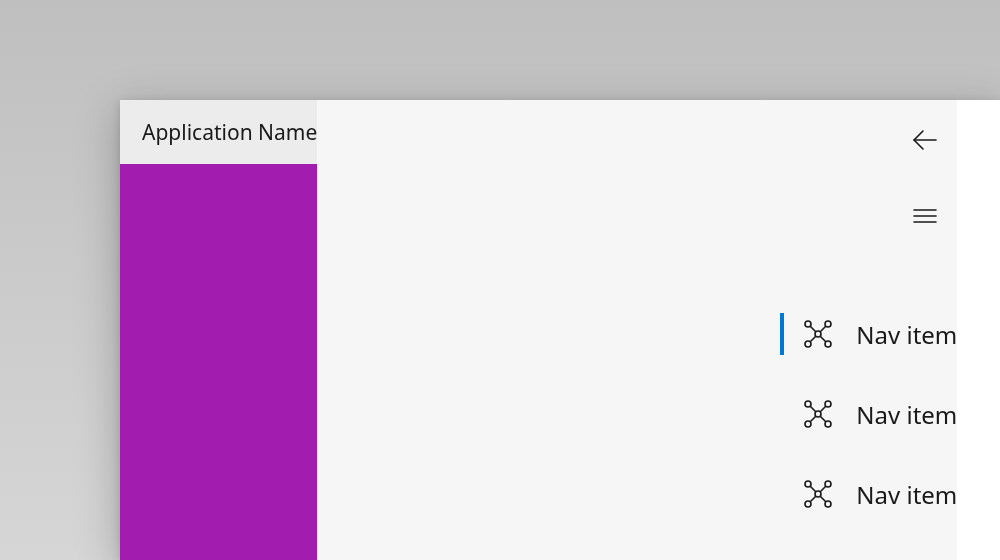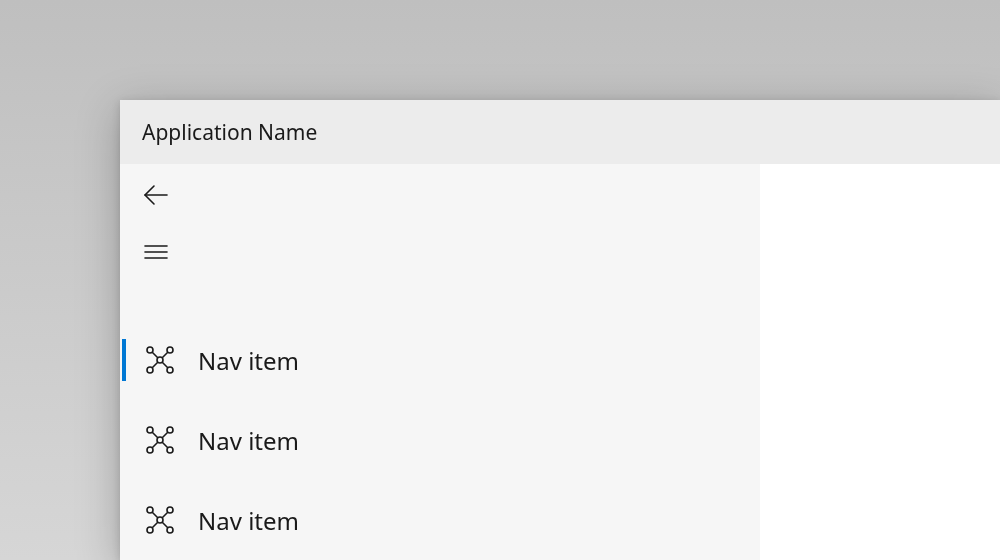--- a/index.html
+++ b/index.html
@@ -8,24 +8,24 @@
     font-family: "Segoe UI", -apple-system, system-ui, sans-serif;
     background: linear-gradient(to bottom, #bfbfbf 0%, #d6d6d6 100%);
     position: relative;
   }
   .app-window {
     position: absolute;
     left: 120px;
     top: 100px;
     width: 880px;
     height: 460px;
-    background: #000000;
+    background: #a21caf;
     box-shadow: 0 10px 40px rgba(0,0,0,0.25), 0 2px 8px rgba(0,0,0,0.15);
     display: flex;
-    flex-direction: column;
+    flex-direction: row;
   }
   .titlebar {
     height: 64px;
     background: #ececec;
     display: flex;
     align-items: center;
     padding-left: 22px;
     font-size: 21px;
     font-weight: 400;
     color: #1a1a1a;
@@ -34,20 +34,21 @@
     flex: 1;
     display: flex;
     min-height: 0;
   }
   .nav-panel {
     width: 640px;
     background: #f6f6f6;
     display: flex;
     flex-direction: column;
     padding-top: 8px;
+    align-items: flex-end;
   }
   .content-area {
     flex: 1;
     background: #ffffff;
   }
   .nav-top-btn {
     width: 64px;
     height: 64px;
     display: flex;
     align-items: center;

